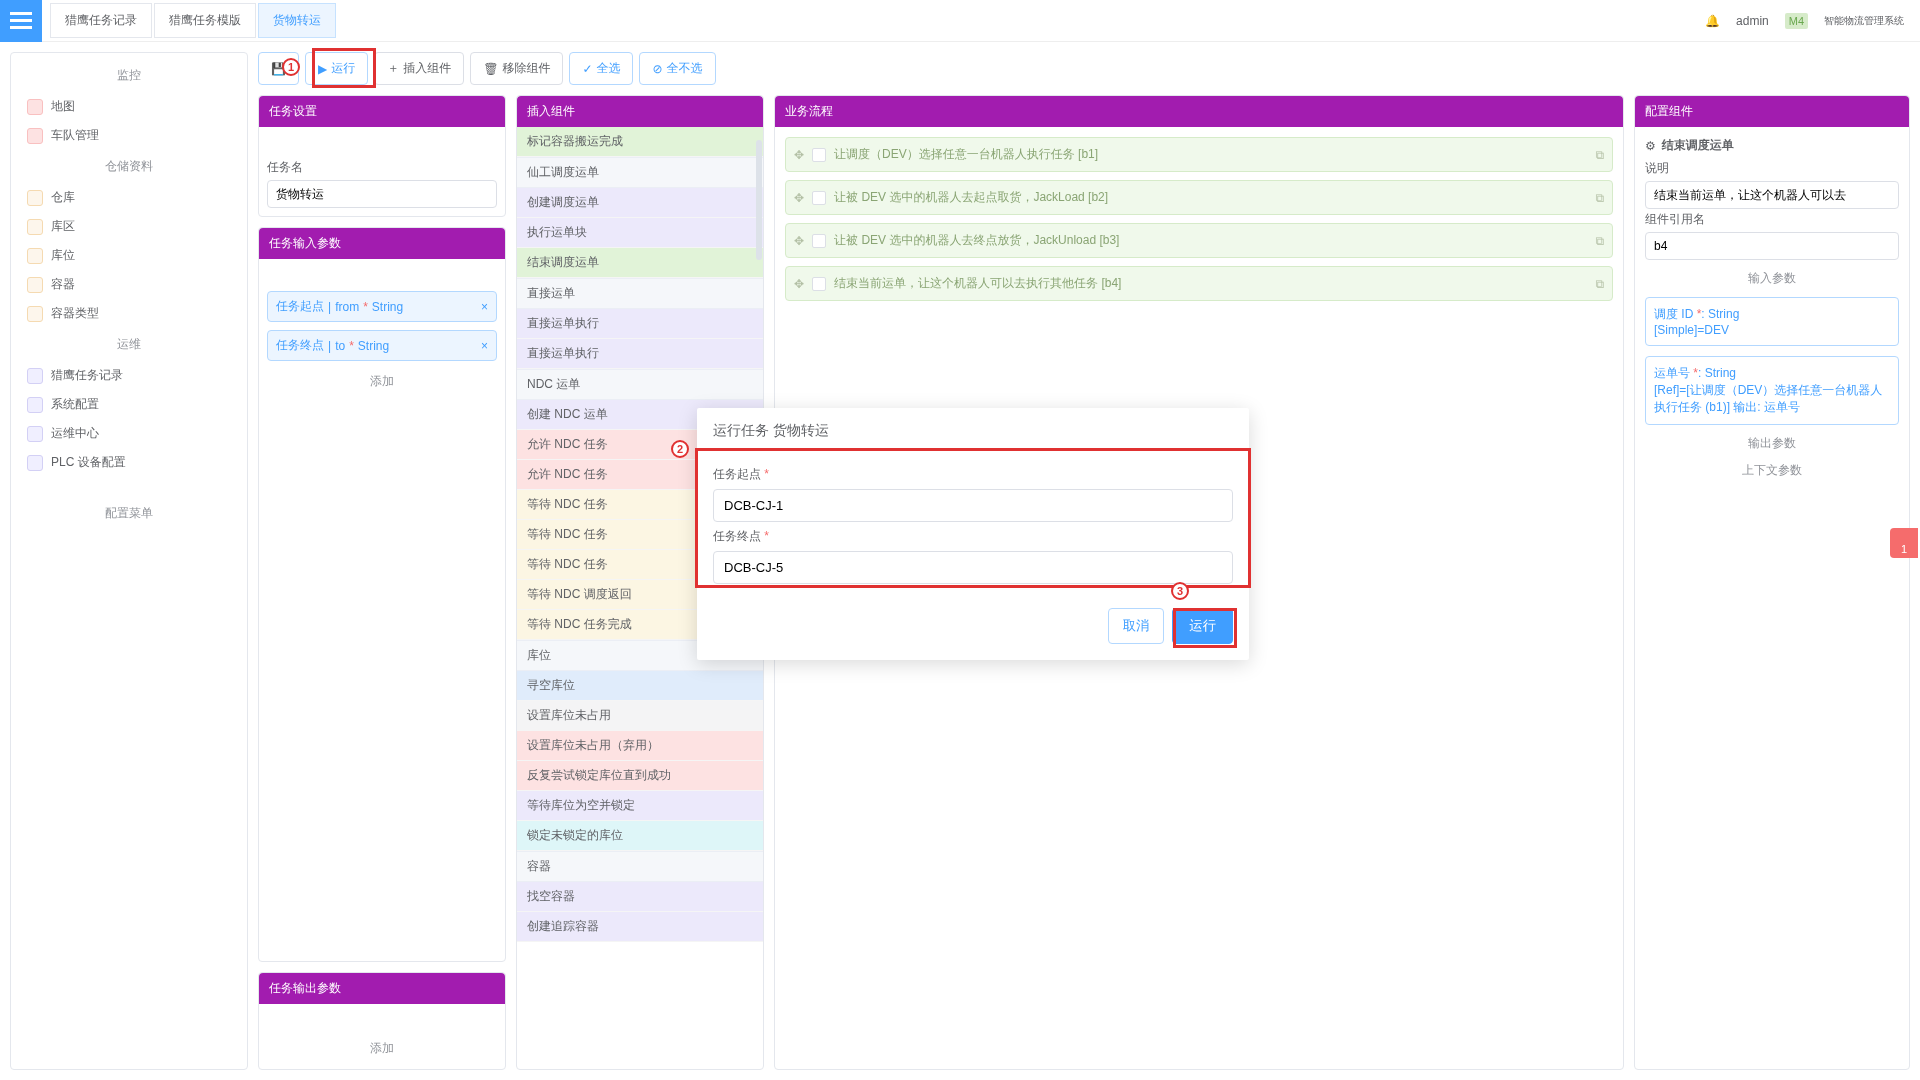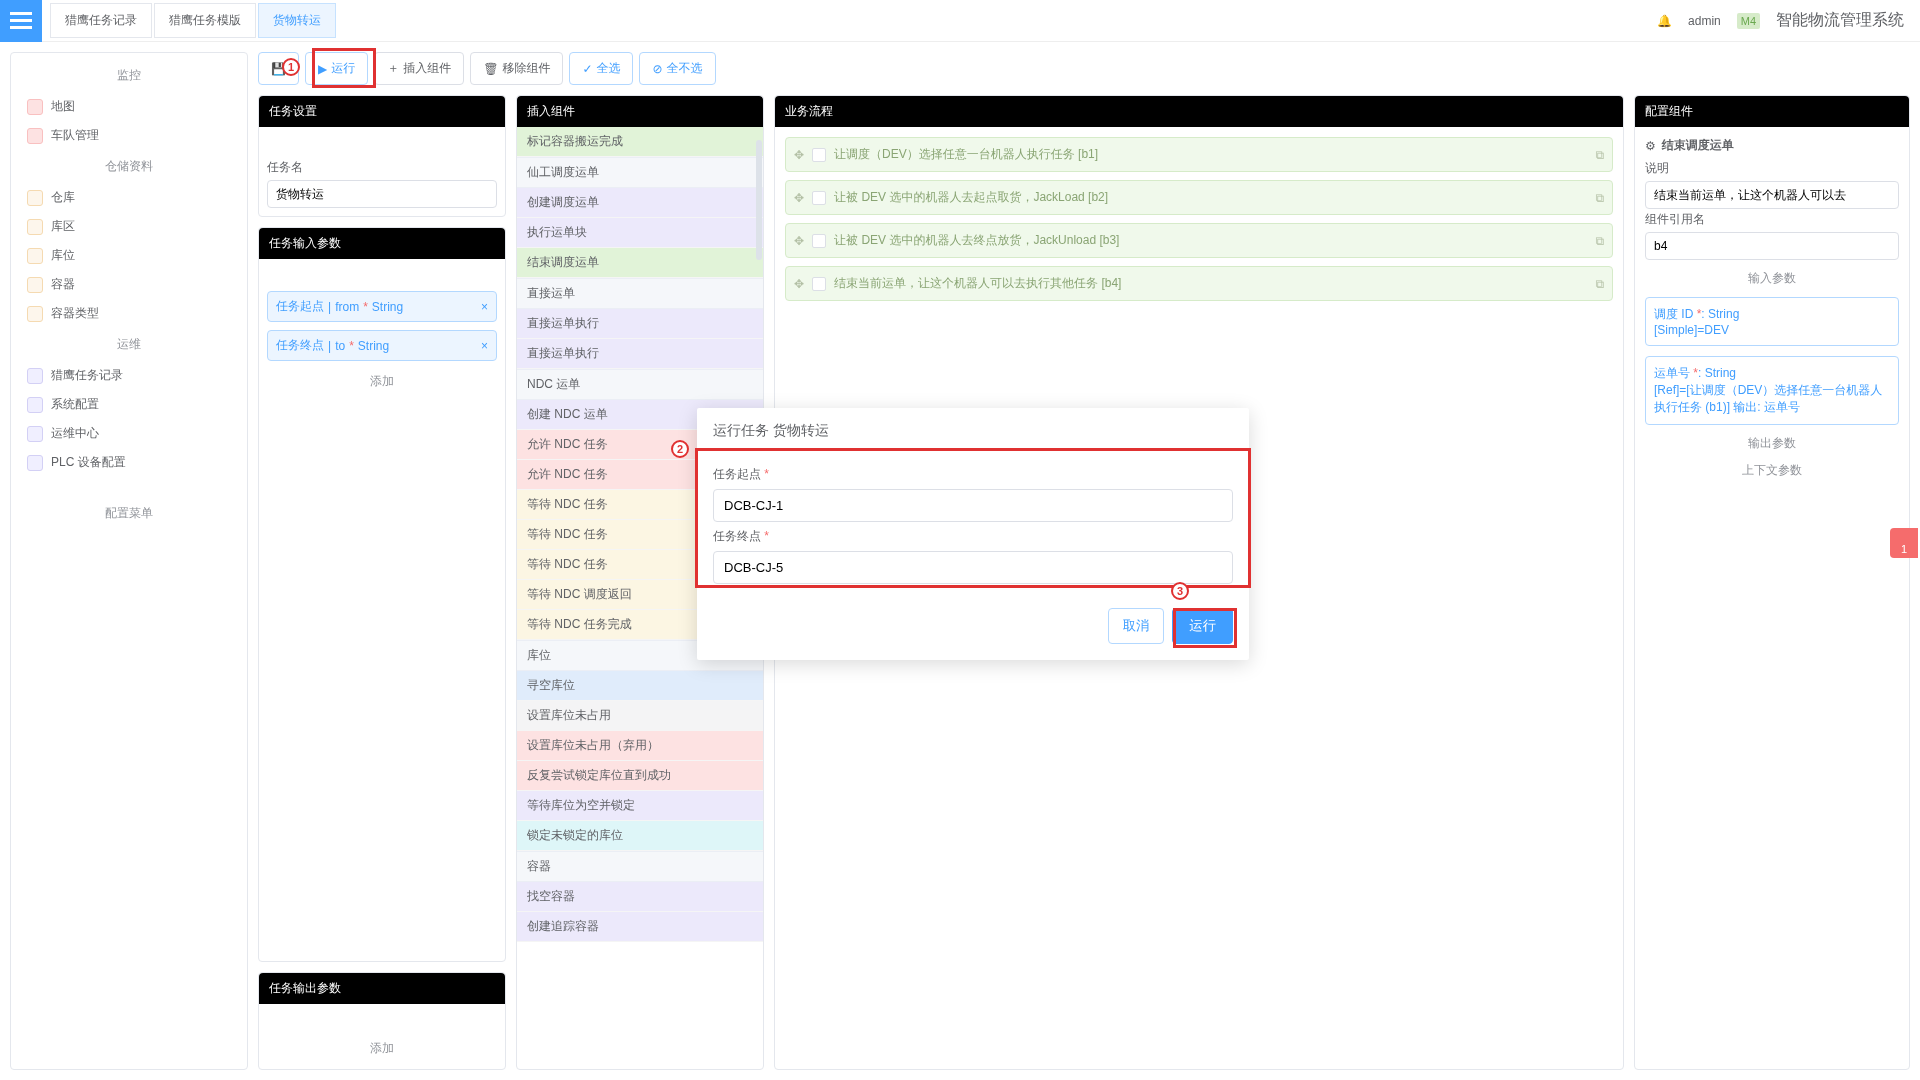--- a/index.html
+++ b/index.html
@@ -8,21 +8,21 @@
 
 .top-header { height: 42px; display: flex; align-items: center; border-bottom: 1px solid #eee; }
 .hamburger { width: 42px; height: 42px; background: #409eff; display: flex; flex-direction: column; justify-content: center; align-items: center; gap: 4px; cursor: pointer; }
 .hamburger span { width: 22px; height: 3px; background: #fff; }
 .tabs-row { display: flex; align-items: center; gap: 0; padding-left: 8px; flex: 1; }
 .tab { border: 1px solid #e4e7ed; padding: 8px 14px; margin-right: 2px; font-size: 12px; cursor: pointer; background: #fff; }
 .tab.active { background: #ecf5ff; border-color: #c6e2ff; color: #409eff; }
 .top-right { display: flex; align-items: center; gap: 16px; padding-right: 16px; }
 .bell { color: #c0c4cc; }
 .badge-m4 { background: #d6ebc9; color: #6aa84f; padding: 2px 4px; border-radius: 2px; font-size: 11px; }
-.sysname { font-size: 16px; }
+.sysname { font-size: 10px; }
 
 
 .body { display: flex; height: calc(1080px - 42px); padding: 10px; gap: 10px; }
 .sidebar { width: 238px; border: 1px solid #e4e7ed; border-radius: 4px; padding: 6px; }
 .side-group-title { text-align: center; color: #909399; padding: 8px 0; font-size: 12px; }
 .side-item { display: flex; align-items: center; gap: 8px; padding: 6px 10px; border-radius: 3px; cursor: pointer; }
 .sq-icon { width: 16px; height: 16px; border-radius: 3px; }
 .sq-red { background: #fde2e2; border: 1px solid #f9c0c0; }
 .sq-orange { background: #fdf6ec; border: 1px solid #f5dab1; }
 .sq-purple { background: #f0efff; border: 1px solid #d3d0f5; }
@@ -35,21 +35,21 @@
 .annot-box { border: 3px solid #e03131; position: absolute; pointer-events: none; }
 
 .columns { display: flex; flex: 1; gap: 10px; }
 .col { display: flex; flex-direction: column; gap: 10px; }
 .col-task { width: 248px; }
 .col-insert { width: 248px; }
 .col-flow { flex: 1; }
 .col-config { width: 276px; }
 
 .card { border: 1px solid #e4e7ed; border-radius: 4px; display: flex; flex-direction: column; }
-.card-header { background: #000000; color: #fff; padding: 7px 10px; font-size: 12px; border-radius: 4px 4px 0 0; }
+.card-header { background: #a21caf; color: #fff; padding: 7px 10px; font-size: 12px; border-radius: 4px 4px 0 0; }
 .card-body { padding: 8px; margin-top: 24px; }
 .field-label { font-size: 12px; margin-bottom: 4px; }
 .input { width: 100%; border: 1px solid #dcdfe6; border-radius: 4px; padding: 6px 8px; font-size: 12px; }
 
 .param-chip { border: 1px solid #b3d8ff; background: #ecf5ff; color: #409eff; border-radius: 4px; padding: 6px 8px; display: flex; align-items: center; gap: 4px; margin-bottom: 8px; cursor: pointer; }
 .param-chip .x { margin-left: auto; color: #409eff; cursor: pointer; }
 .add-link { text-align: center; color: #909399; padding: 4px; cursor: pointer; }
 
 .insert-scroll { overflow-y: auto; position: relative; }
 .insert-group-title { background: #f5f7fa; padding: 6px 10px; border-top: 1px solid #ebeef5; border-bottom: 1px solid #ebeef5; font-size: 12px; }

